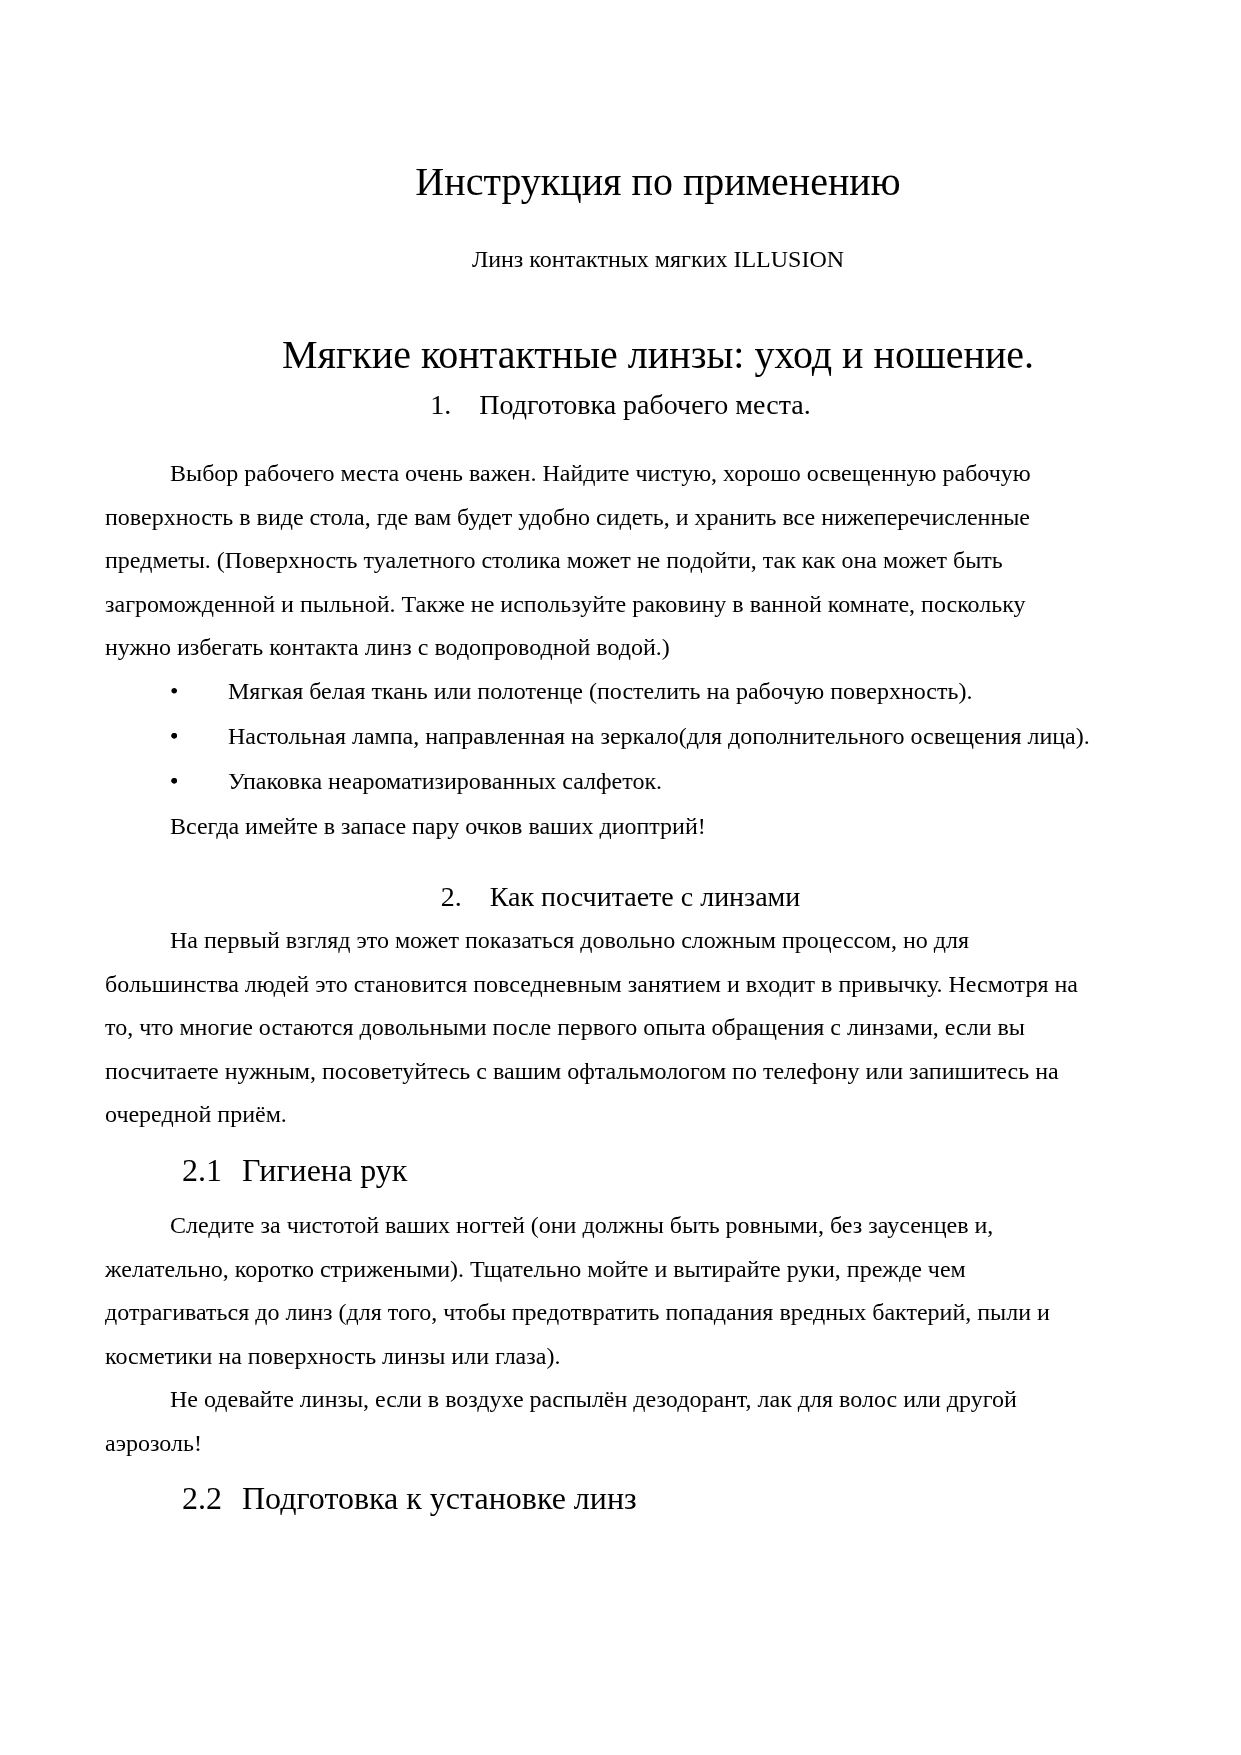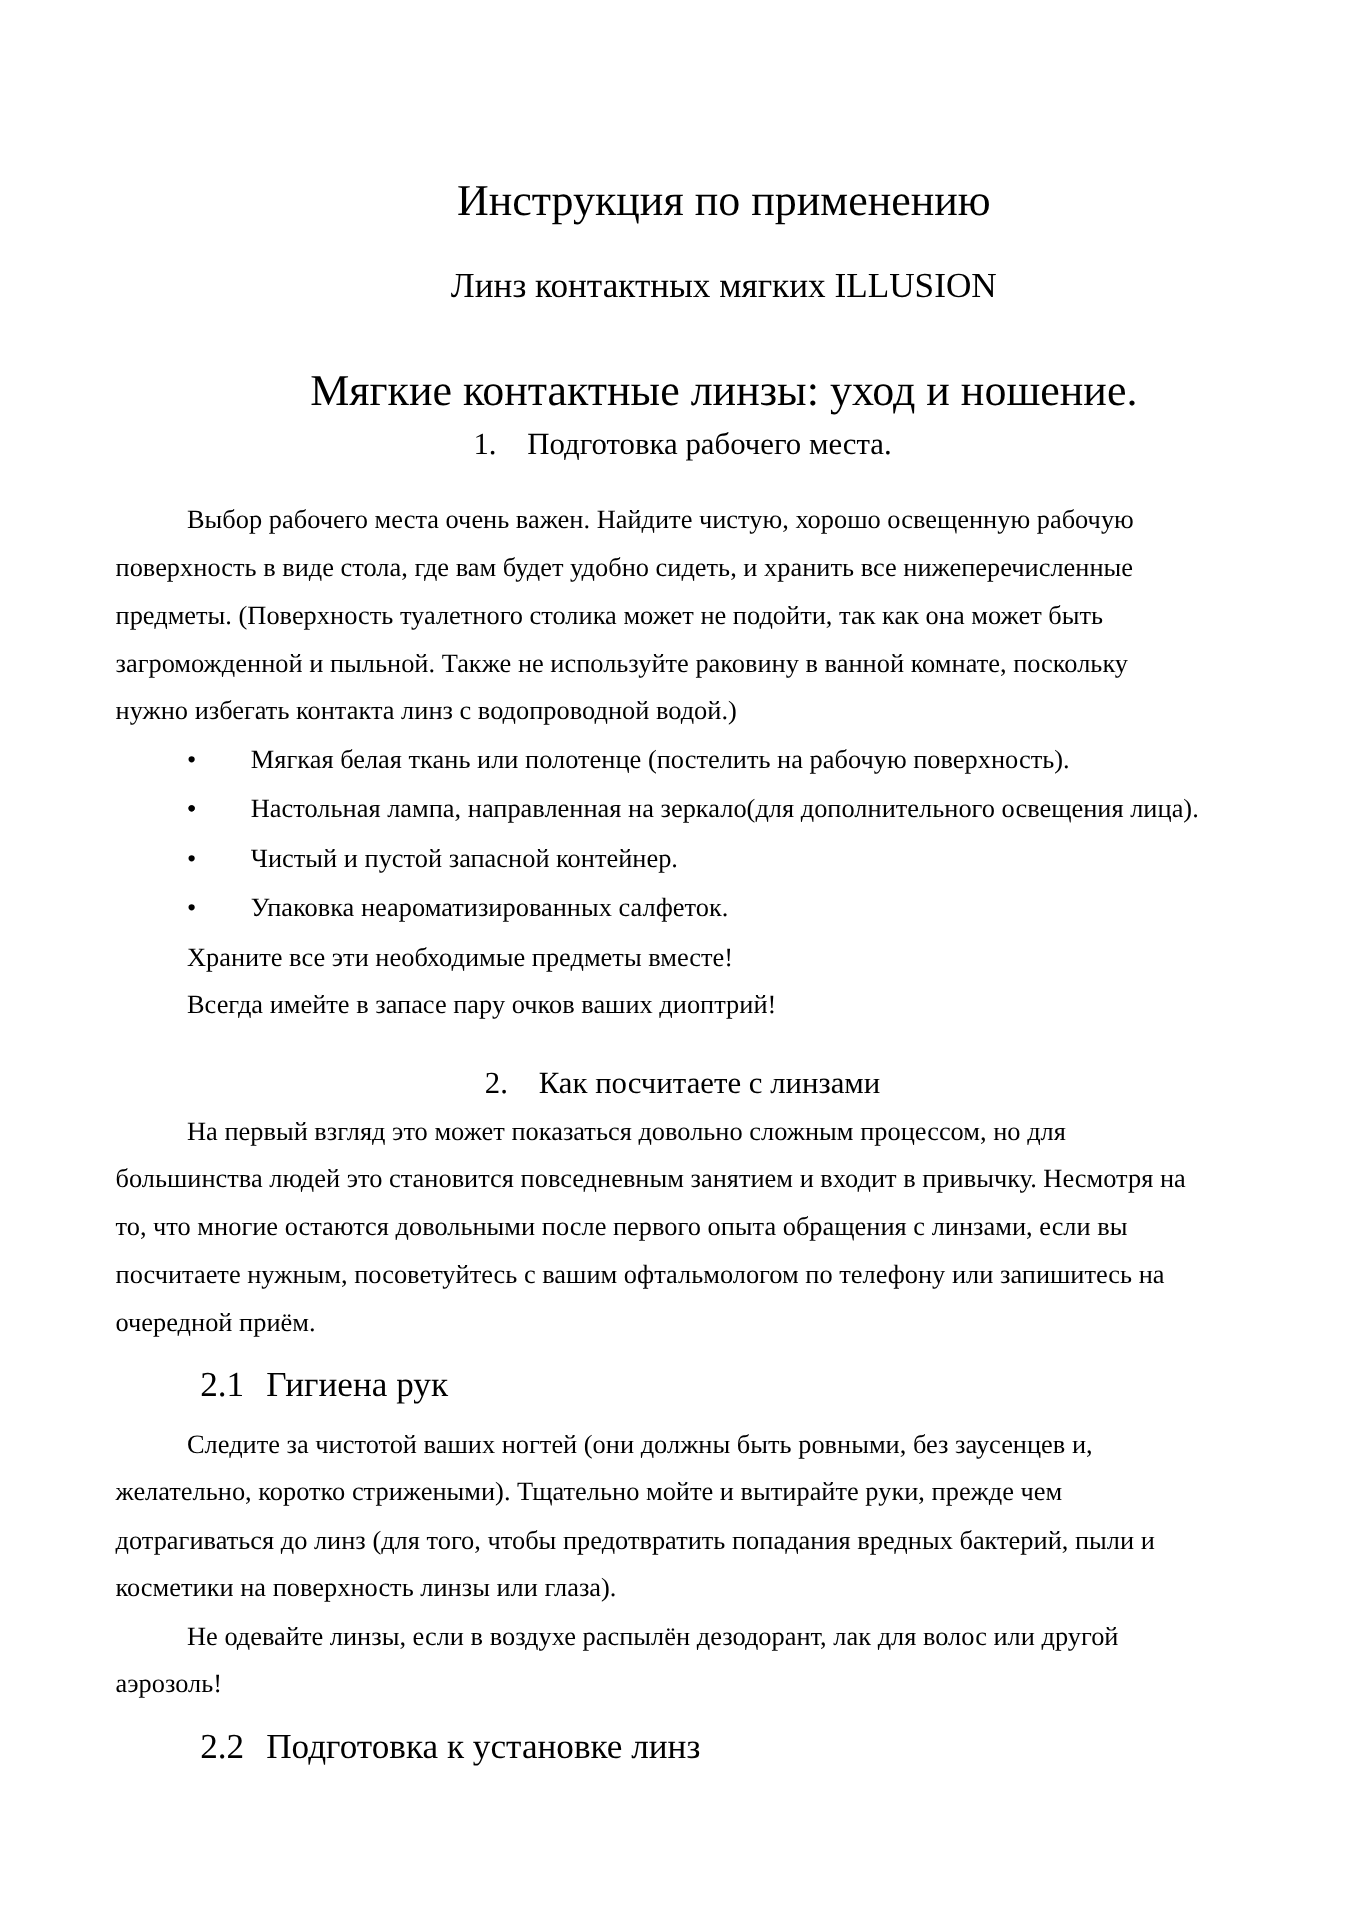--- a/index.html
+++ b/index.html
@@ -24,21 +24,21 @@
   
   .center-block { margin-right: 75px; text-align: center; font-family: Liberation Serif, serif; }
 
   .doc-title {
     font-size: 40px;
     line-height: 48px;
     font-weight: normal;
     margin: 0;
   }
   .doc-subtitle {
-    font-size: 32px;
+    font-size: 24px;
     line-height: 38px;
     margin: 34px 0 0 0;
     font-weight: normal;
   }
   .intro-heading {
     font-size: 40px;
     line-height: 38px;
     margin: 58px 0 0 0;
     font-weight: normal;
   }
@@ -128,29 +128,27 @@
       </li>
       <li>
         <span class="bullet-marker">•</span>
       </li>
       <li>
         <span class="bullet-marker">•</span>
         <span class="bullet-text">Настольная лампа, направленная на зеркало(для дополнительного освещения лица).</span>
       </li>
       <li>
         <span class="bullet-marker">•</span>
-        <span class="bullet-text">Чистый и пустой запасной контейнер.</span>
       </li>
       <li>
         <span class="bullet-marker">•</span>
         <span class="bullet-text">Упаковка неароматизированных салфеток.</span>
       </li>
     </ul>
 
-    <p class="note-line">Храните все эти необходимые предметы вместе!</p>
 
     <p class="note-line">Всегда имейте в запасе пару очков ваших диоптрий!</p>
 
     <div class="num-heading h2-section">
       <span>2.</span>
       <span>Как посчитаете с линзами</span>
     </div>
 
     <p class="body-par par-p2">На первый взгляд это может показаться довольно сложным процессом, но для
 большинства людей это становится повседневным занятием и входит в привычку. Несмотря на

